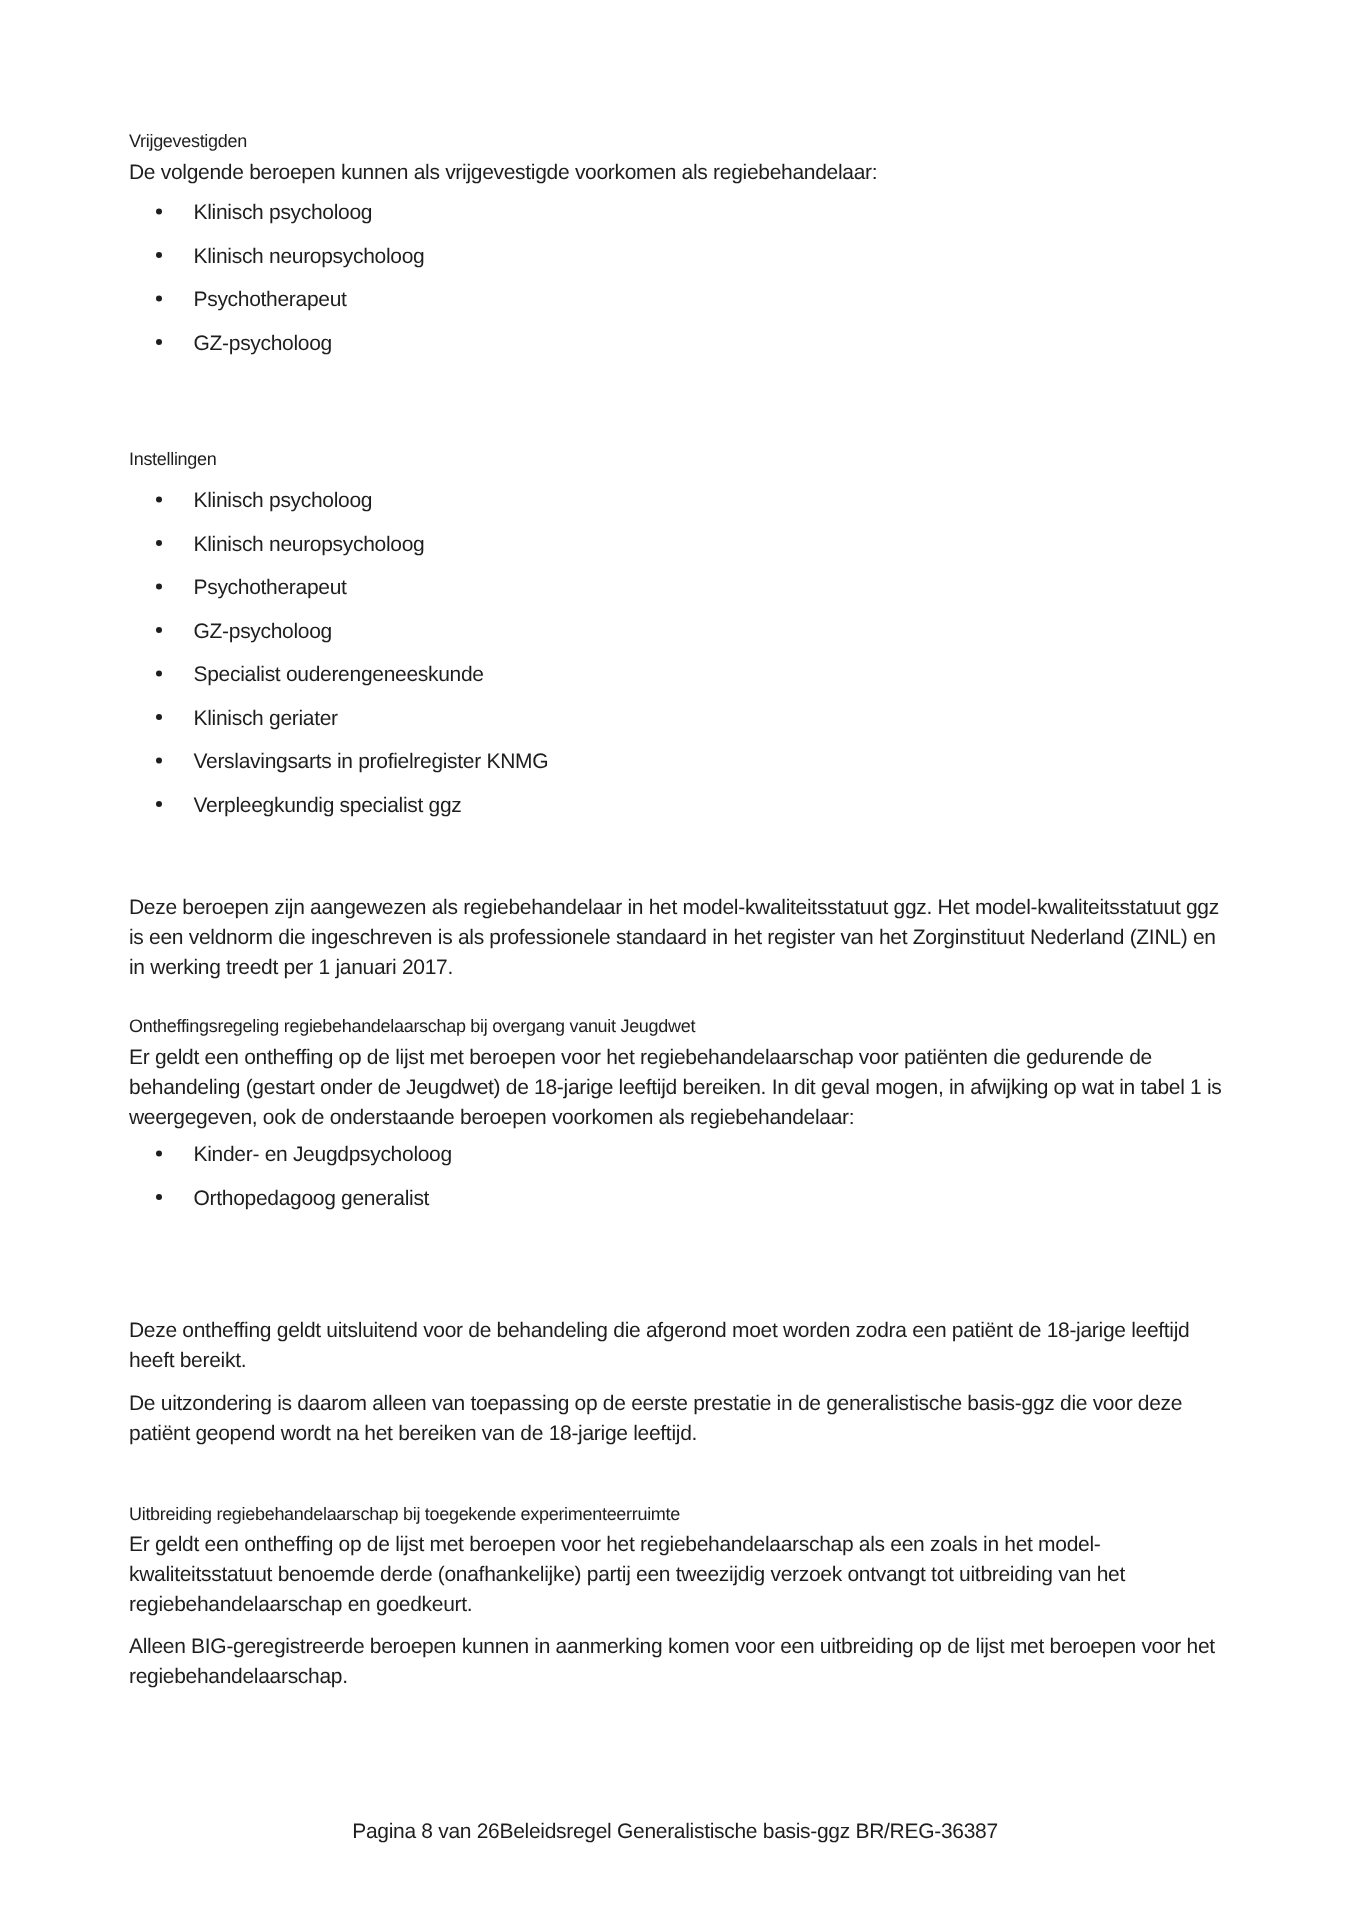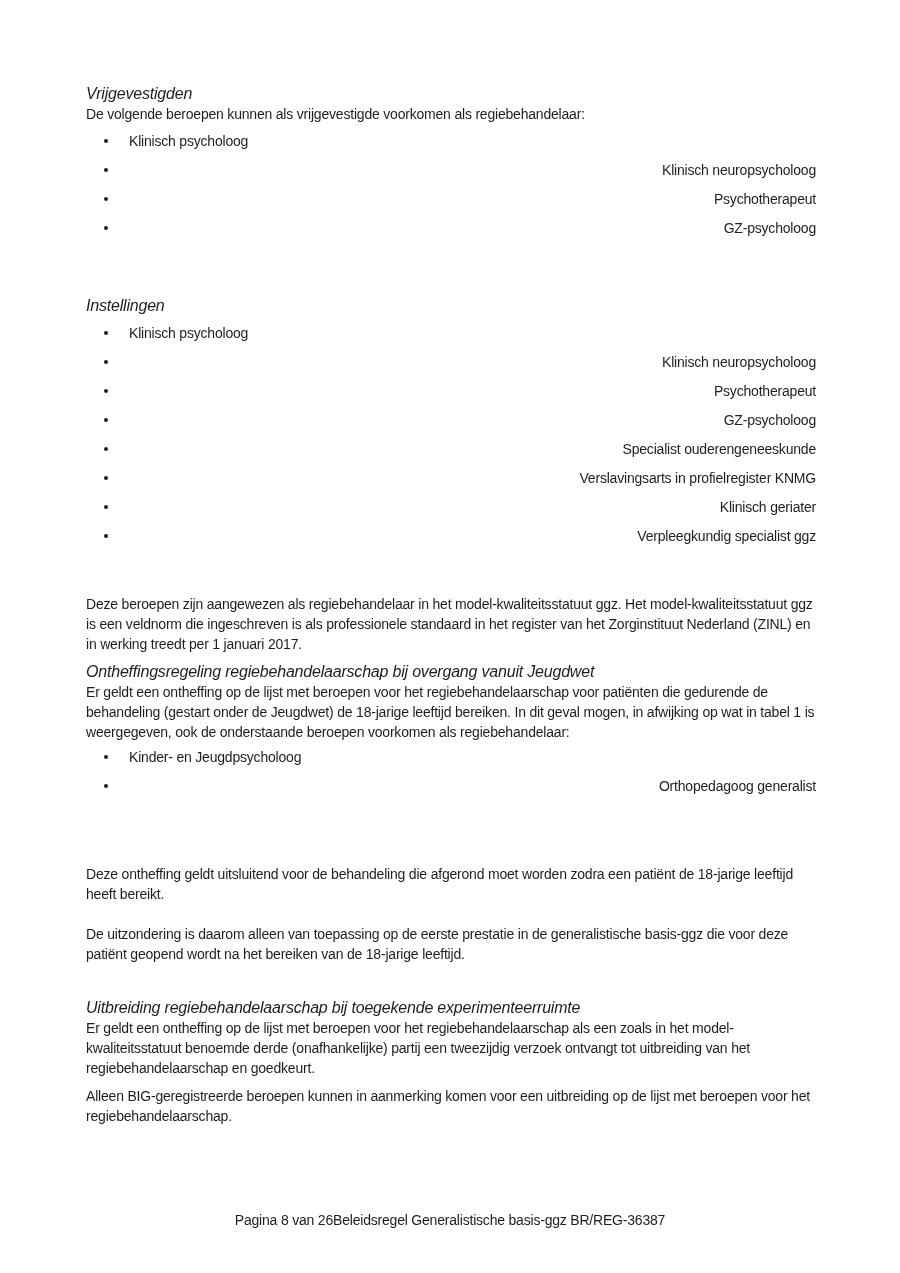--- a/index.html
+++ b/index.html
@@ -16,53 +16,52 @@
     color: #1e1e1e;
     overflow: hidden;
   }
   .content {
     position: absolute;
     left: 86px;
     top: 0;
     width: 730px;
   }
   .ih {
-    font-style: italic;
     font-weight: normal;
-    font-size: 16px;
+    font-size: 12px;
     line-height: 20px;
   }
   p { margin: 0; }
   ul.bullets {
     list-style: none;
     margin-top: 7px;
   }
   ul.bullets li {
     position: relative;
     padding-left: 43px;
     line-height: 20px;
   }
-  ul.bullets li + li { margin-top: 9px; text-align: right; }
+  ul.bullets li + li { margin-top: 9px; }
   ul.bullets li::before {
     content: "";
     position: absolute;
     left: 18px;
     top: 8px;
     width: 4px;
     height: 4px;
     border-radius: 50%;
     background: #1e1e1e;
   }
   .mt-first      { margin-top: 84px; }
   .mt-section2   { margin-top: 58px; }
   .mt-paragraph  { margin-top: 48px; }
-  .mt-h-small    { margin-top: 8px; }
+  .mt-h-small    { margin-top: 20px; }
   .mt-ul-small   { margin-top: 5px !important; }
   .mt-after-ul   { margin-top: 68px; }
-  .mt-tiny       { margin-top: 20px; }
+  .mt-tiny       { margin-top: 9px; }
   .mt-h-uitbr    { margin-top: 34px; }
   .mt-8          { margin-top: 8px; }
   .footer {
     position: absolute;
     left: 86px;
     top: 1210px;
     width: 728px;
     display: flex;
     justify-content: center;
     line-height: 20px;
@@ -83,22 +82,22 @@
       <li>GZ-psycholoog</li>
     </ul>
 
     <h3 class="ih mt-section2">Instellingen</h3>
     <ul class="bullets">
       <li>Klinisch psycholoog</li>
       <li>Klinisch neuropsycholoog</li>
       <li>Psychotherapeut</li>
       <li>GZ-psycholoog</li>
       <li>Specialist ouderengeneeskunde</li>
+      <li>Klinisch geriater</li>
       <li>Verslavingsarts in profielregister KNMG</li>
-      <li>Klinisch geriater</li>
       <li>Verpleegkundig specialist ggz</li>
     </ul>
 
     <p class="mt-paragraph">Deze beroepen zijn aangewezen als regiebehandelaar in het model-kwaliteitsstatuut ggz. Het model-kwaliteitsstatuut ggz is een veldnorm die ingeschreven is als professionele standaard in het register van het Zorginstituut Nederland (ZINL) en in werking treedt per 1 januari 2017.</p>
 
     <h3 class="ih mt-h-small">Ontheffingsregeling regiebehandelaarschap bij overgang vanuit Jeugdwet</h3>
     <p>Er geldt een ontheffing op de lijst met beroepen voor het regiebehandelaarschap voor patiënten die gedurende de behandeling (gestart onder de Jeugdwet) de 18-jarige leeftijd bereiken. In dit geval mogen, in afwijking op wat in tabel 1 is weergegeven, ook de onderstaande beroepen voorkomen als regiebehandelaar:</p>
     <ul class="bullets mt-ul-small">
       <li>Kinder- en Jeugdpsycholoog</li>
       <li>Orthopedagoog generalist</li>

